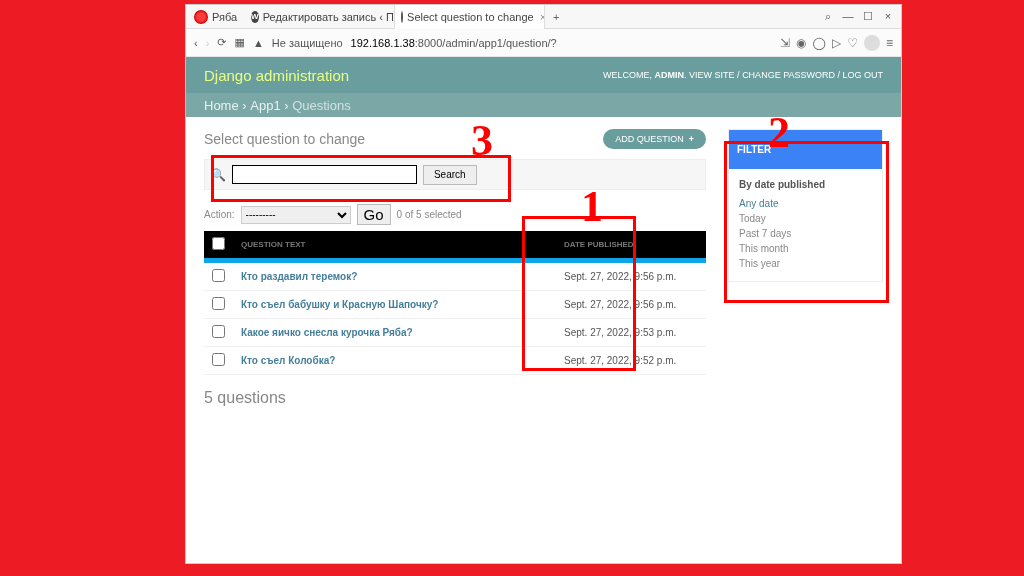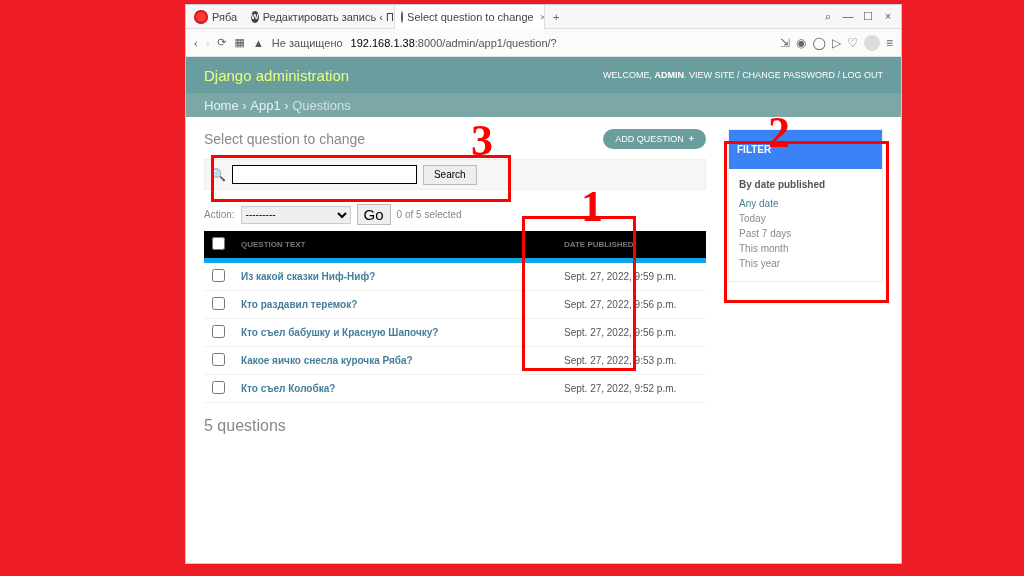--- a/index.html
+++ b/index.html
@@ -157,25 +157,20 @@
         <thead>
           <tr>
             <th class="chk"><input type="checkbox" style=""></th>
             <th>QUESTION TEXT</th>
             <th style="width:150px">DATE PUBLISHED</th>
           </tr>
         </thead>
         <tbody id="tbody">
             <tr>
               <td class="chk"><input type="checkbox" style=""></td>
-              <td><a>Из какой сказки Ниф-Ниф?</a></td>
-              <td>Sept. 27, 2022, 9:59 p.m.</td>
-            </tr>
-            <tr>
-              <td class="chk"><input type="checkbox" style=""></td>
               <td><a>Кто раздавил теремок?</a></td>
               <td>Sept. 27, 2022, 9:56 p.m.</td>
             </tr>
             <tr>
               <td class="chk"><input type="checkbox" style=""></td>
               <td><a>Кто съел бабушку и Красную Шапочку?</a></td>
               <td>Sept. 27, 2022, 9:56 p.m.</td>
             </tr>
             <tr>
               <td class="chk"><input type="checkbox" style=""></td>

